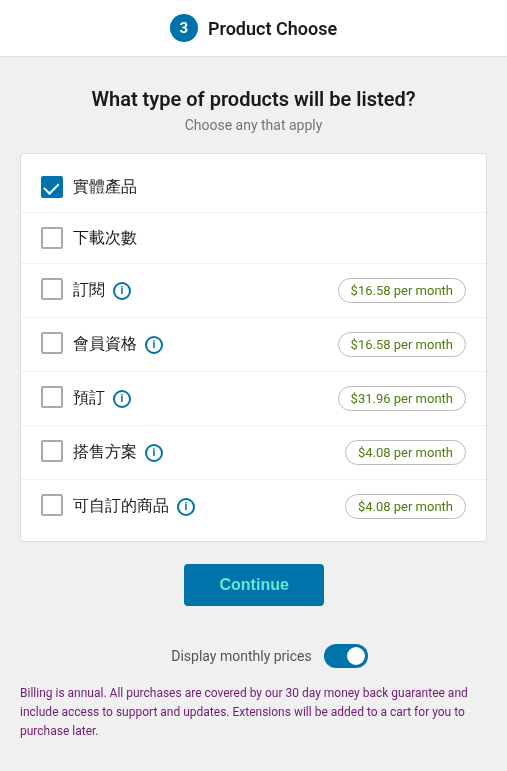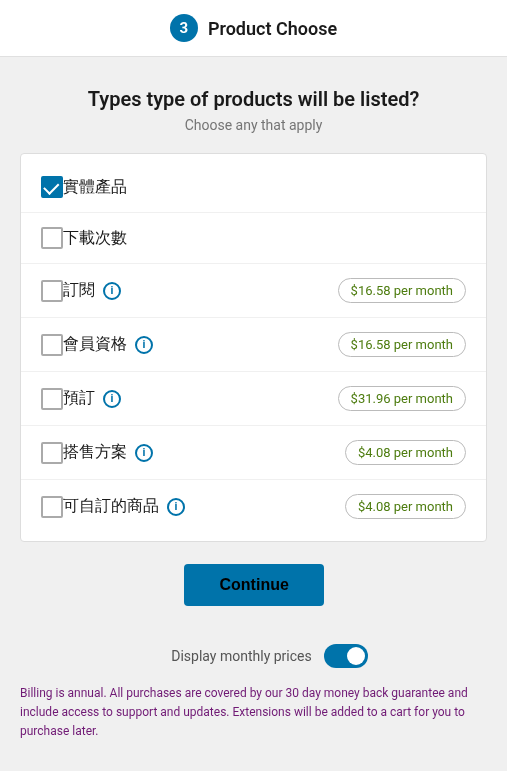--- a/index.html
+++ b/index.html
@@ -77,23 +77,23 @@
     .options-card {
       background: #fff;
       border: 1px solid #ddd;
       border-radius: 4px;
       width: 100%;
       padding: 8px 0;
     }
 
     .option-row {
       display: flex;
-      align-items: center;
       padding: 14px 20px;
       border-bottom: 1px solid #f0f0f0;
+      gap: 10px;
     }
 
     .option-row:last-child {
       border-bottom: none;
     }
 
     
     .checkbox-wrap {
       width: 22px;
       height: 22px;
@@ -165,21 +165,21 @@
       padding: 4px 12px;
       font-size: 13px;
       color: #4d7c0f;
       white-space: nowrap;
       flex-shrink: 0;
     }
 
     
     .continue-btn {
       background: #0073aa;
-      color: #000000;
+      color: #5eead4;
       border: none;
       border-radius: 4px;
       padding: 12px 36px;
       font-size: 16px;
       font-weight: 600;
       cursor: pointer;
       margin-top: 22px;
       width: 140px;
       text-align: center;
     }
@@ -247,21 +247,21 @@
 
 <div class="page-wrapper">
 
   <div class="header">
     <div class="step-badge">3</div>
     <span class="header-title">Product Choose</span>
   </div>
 
   <div class="main-content">
 
-    <div class="question-title">Types type of products will be listed?</div>
+    <div class="question-title">What type of products will be listed?</div>
     <div class="question-subtitle">Choose any that apply</div>
 
     <div class="options-card" id="options-list">
         <div class="option-row">
           <label class="checkbox-wrap">
             <input type="checkbox" checked="" style="">
             <div class="checkbox-visual checked"></div>
           </label>
           <span class="option-label">實體產品</span>
         </div>

